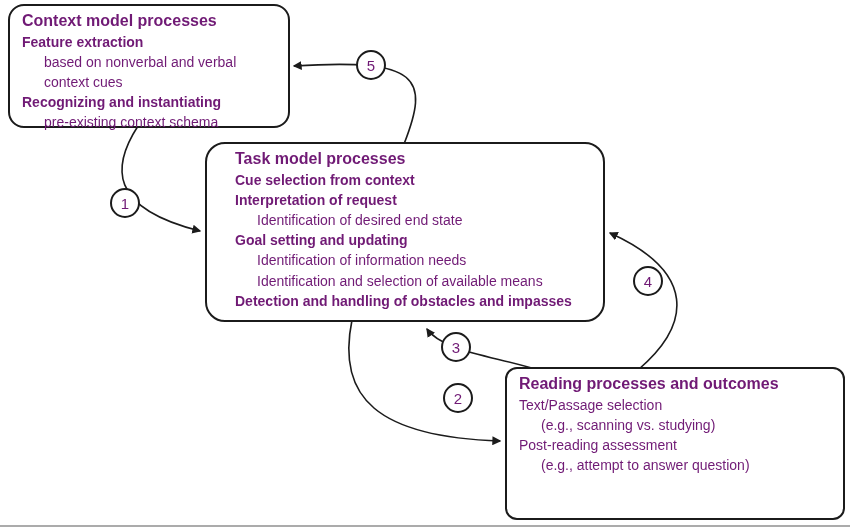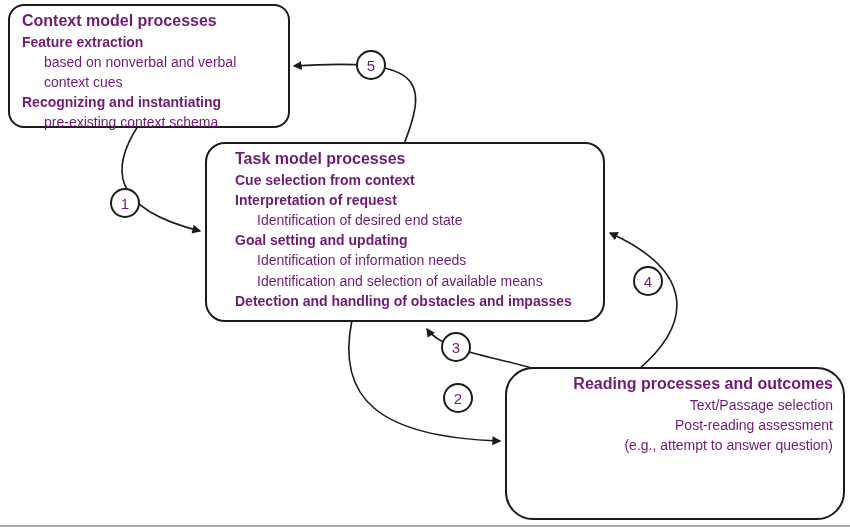--- a/index.html
+++ b/index.html
@@ -40,21 +40,21 @@
   }
   .line.b {
     font-weight: bold;
     font-size: 14px;
   }
   .line.i {
     padding-left: 22px;
   }
   #box-context { left: 8px;   top: 4px;   width: 282px; height: 124px; }
   #box-task    { left: 205px; top: 142px; width: 400px; height: 180px; border-radius: 20px; padding-left: 28px; }
-  #box-reading { left: 505px; top: 367px; width: 340px; height: 153px; border-radius: 28px; text-align: right; }
+  #box-reading { left: 505px; top: 367px; width: 340px; height: 153px; border-radius: 12px; }
   .num-circle {
     position: absolute;
     width: 30px;
     height: 30px;
     border: 2px solid #1b1b1b;
     border-radius: 50%;
     background: #ffffff;
     display: flex;
     align-items: center;
     justify-content: center;
@@ -113,20 +113,21 @@
     <div class="line i">Identification of desired end state</div>
     <div class="line b">Goal setting and updating</div>
     <div class="line i">Identification of information needs</div>
     <div class="line i">Identification and selection of available means</div>
     <div class="line b">Detection and handling of obstacles and impasses</div>
   </div>
 
   <div class="box" id="box-reading">
     <div class="box-title">Reading processes and outcomes</div>
     <div class="line">Text/Passage selection</div>
+    <div class="line i">(e.g., scanning vs. studying)</div>
     <div class="line">Post-reading assessment</div>
     <div class="line i">(e.g., attempt to answer question)</div>
   </div>
 
   <div class="num-circle" id="circle-1">1</div>
   <div class="num-circle" id="circle-2">2</div>
   <div class="num-circle" id="circle-3">3</div>
   <div class="num-circle" id="circle-4">4</div>
   <div class="num-circle" id="circle-5">5</div>
 

